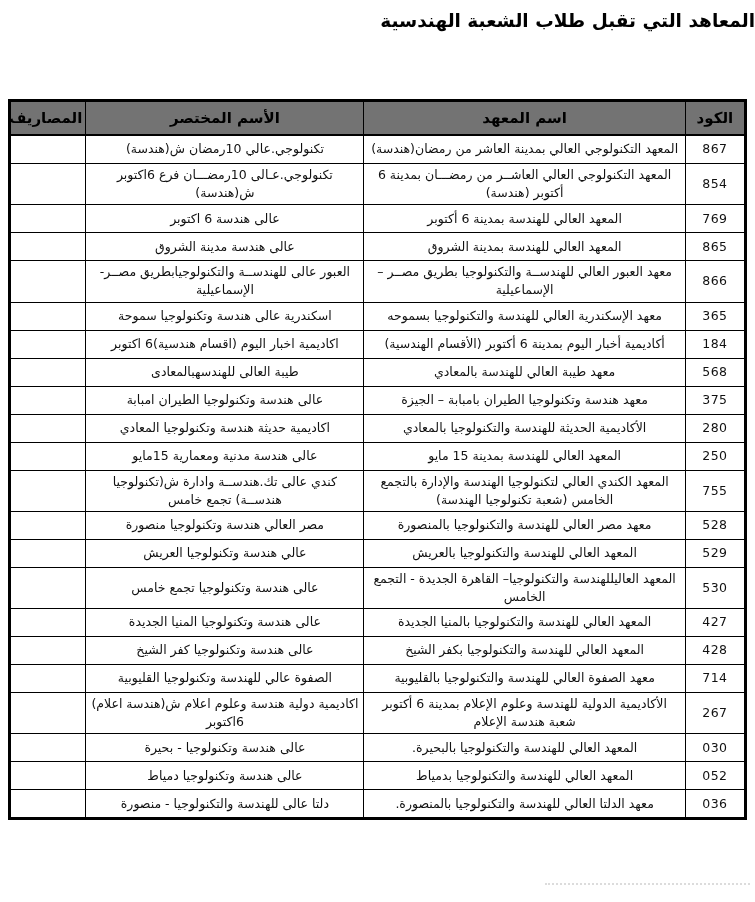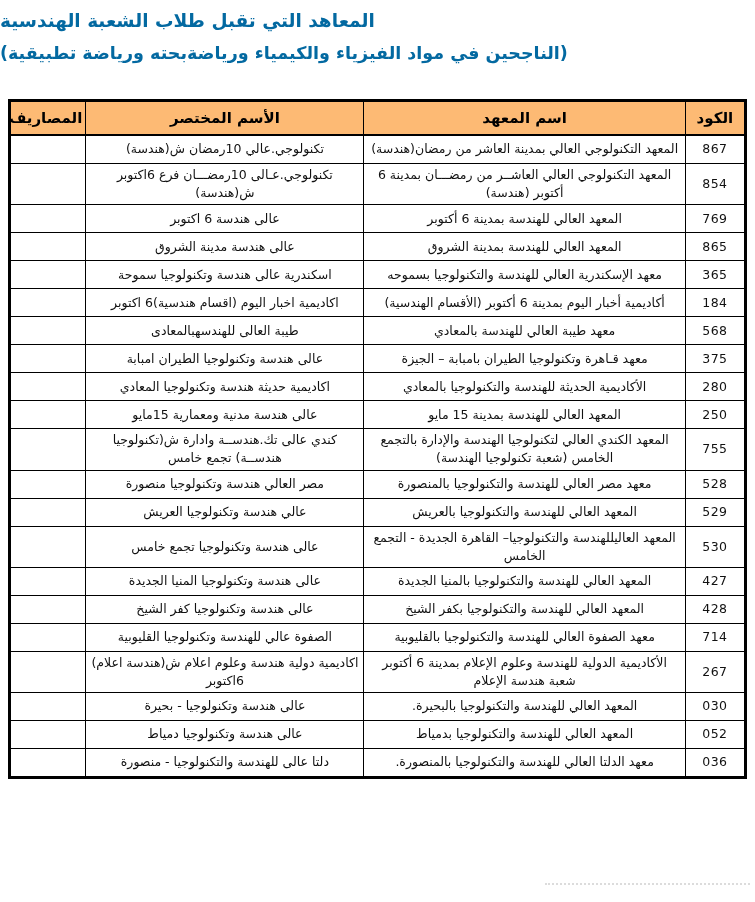--- a/index.html
+++ b/index.html
@@ -10,41 +10,41 @@
   }
   .page {
     position: relative;
     width: 755px; height: 902px;
     overflow: hidden;
     direction: rtl;
   }
   .doc-title {
     position: absolute;
     top: 8px; left: 0; right: 0;
-    text-align: left;
-    color: #0369a1;
+    text-align: right;
+    color: #000000;
     font-weight: bold;
   }
   .doc-title .line1 { font-size: 18.5px; line-height: 1.4; }
   .doc-title .line2 { font-size: 17.5px; line-height: 1.4; margin-top: 7px; }
 
   table.inst-table {
     position: absolute;
     top: 99px; right: 8px;
     width: 739px;
     border-collapse: collapse;
     direction: rtl;
     table-layout: fixed;
   }
   table.inst-table, table.inst-table th, table.inst-table td {
     border: 1.5px solid #000;
   }
   table.inst-table { border: 3px solid #000; }
   table.inst-table thead th {
-    background: #fdba74;
+    background: #737373;
     border-bottom: 2.5px solid #000;
     font-size: 15px;
     font-weight: bold;
     color: #000;
     padding: 7px 3px;
   }
   table.inst-table td {
     font-size: 12.5px;
     color: #111;
     text-align: center;
@@ -68,21 +68,20 @@
     opacity: 0.8;
   }
 </style>
 </head>
 <body>
 
 <div class="page">
 
   <div class="doc-title">
     <div class="line1">المعاهد التي تقبل طلاب الشعبة الهندسية</div>
-    <div class="line2">(الناجحين في مواد الفيزياء والكيمياء ورياضةبحته ورياضة تطبيقية)</div>
   </div>
 
   <table class="inst-table">
     <colgroup>
       <col class="c-code">
       <col class="c-name">
       <col class="c-short">
       <col class="c-fees">
     </colgroup>
     <thead>
@@ -112,40 +111,46 @@
           <td class="col-short">عالى هندسة 6 اكتوبر</td>
           <td class="col-fees"></td>
         </tr>
         <tr>
           <td class="col-code">865</td>
           <td class="col-name">المعهد العالي للهندسة بمدينة الشروق</td>
           <td class="col-short">عالى هندسة مدينة الشروق</td>
           <td class="col-fees"></td>
         </tr>
         <tr>
+          <td class="col-code">866</td>
+          <td class="col-name">معهد العبور العالي للهندســة والتكنولوجيا بطريق مصــر – الإسماعيلية</td>
+          <td class="col-short">العبور عالى للهندســة والتكنولوجيابطريق مصــر- الإسماعيلية</td>
+          <td class="col-fees"></td>
+        </tr>
+        <tr>
           <td class="col-code">365</td>
           <td class="col-name">معهد الإسكندرية العالي للهندسة والتكنولوجيا بسموحه</td>
           <td class="col-short">اسكندرية عالى هندسة وتكنولوجيا سموحة</td>
           <td class="col-fees"></td>
         </tr>
         <tr>
           <td class="col-code">184</td>
           <td class="col-name">أكاديمية أخبار اليوم بمدينة 6 أكتوبر (الأقسام الهندسية)</td>
           <td class="col-short">اكاديمية اخبار اليوم (اقسام هندسية)6 اكتوبر</td>
           <td class="col-fees"></td>
         </tr>
         <tr>
           <td class="col-code">568</td>
           <td class="col-name">معهد طيبة العالي للهندسة بالمعادي</td>
           <td class="col-short">طيبة العالى للهندسهبالمعادى</td>
           <td class="col-fees"></td>
         </tr>
         <tr>
           <td class="col-code">375</td>
-          <td class="col-name">معهد قـاهرة وتكنولوجيا الطيران بامبابة – الجيزة</td>
+          <td class="col-name">معهد هندسة وتكنولوجيا الطيران بامبابة – الجيزة</td>
           <td class="col-short">عالى هندسة وتكنولوجيا الطيران امبابة</td>
           <td class="col-fees"></td>
         </tr>
         <tr>
           <td class="col-code">280</td>
           <td class="col-name">الأكاديمية الحديثة للهندسة والتكنولوجيا بالمعادي</td>
           <td class="col-short">اكاديمية حديثة هندسة وتكنولوجيا المعادي</td>
           <td class="col-fees"></td>
         </tr>
         <tr>

